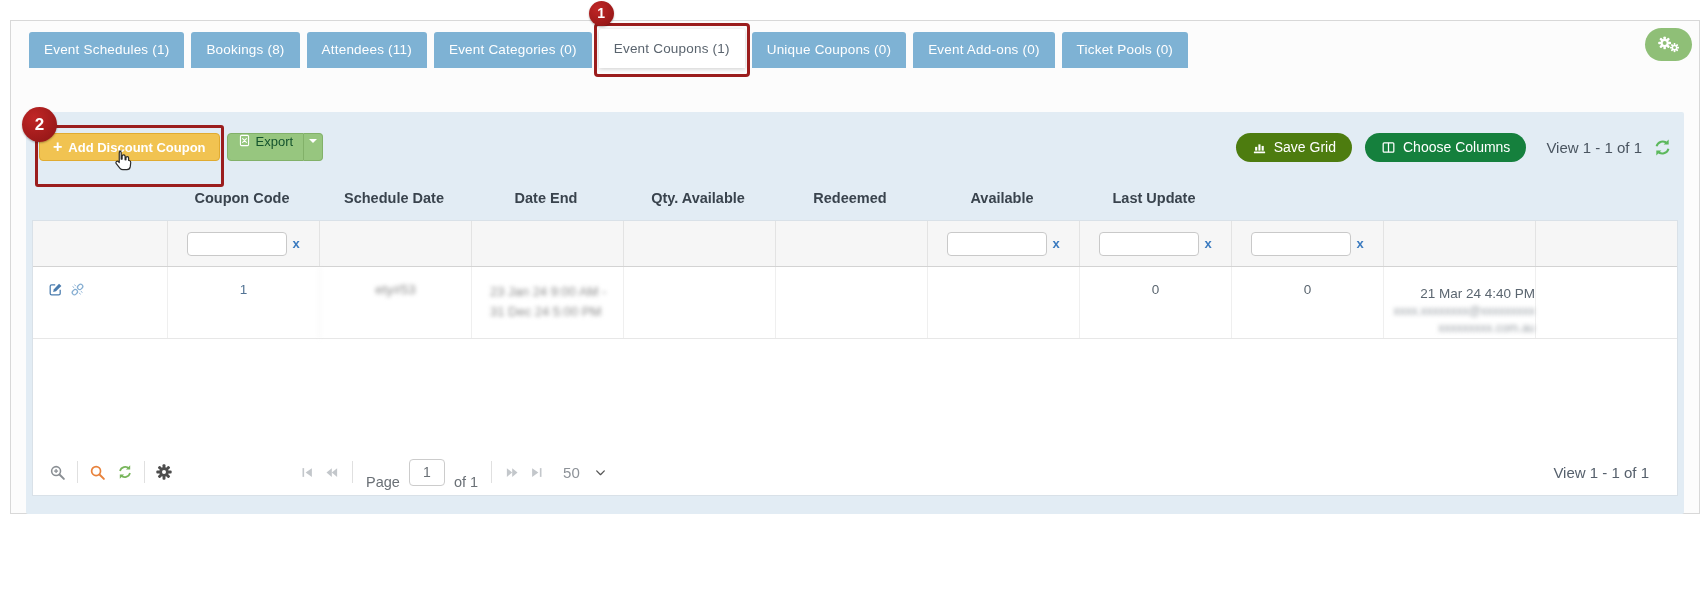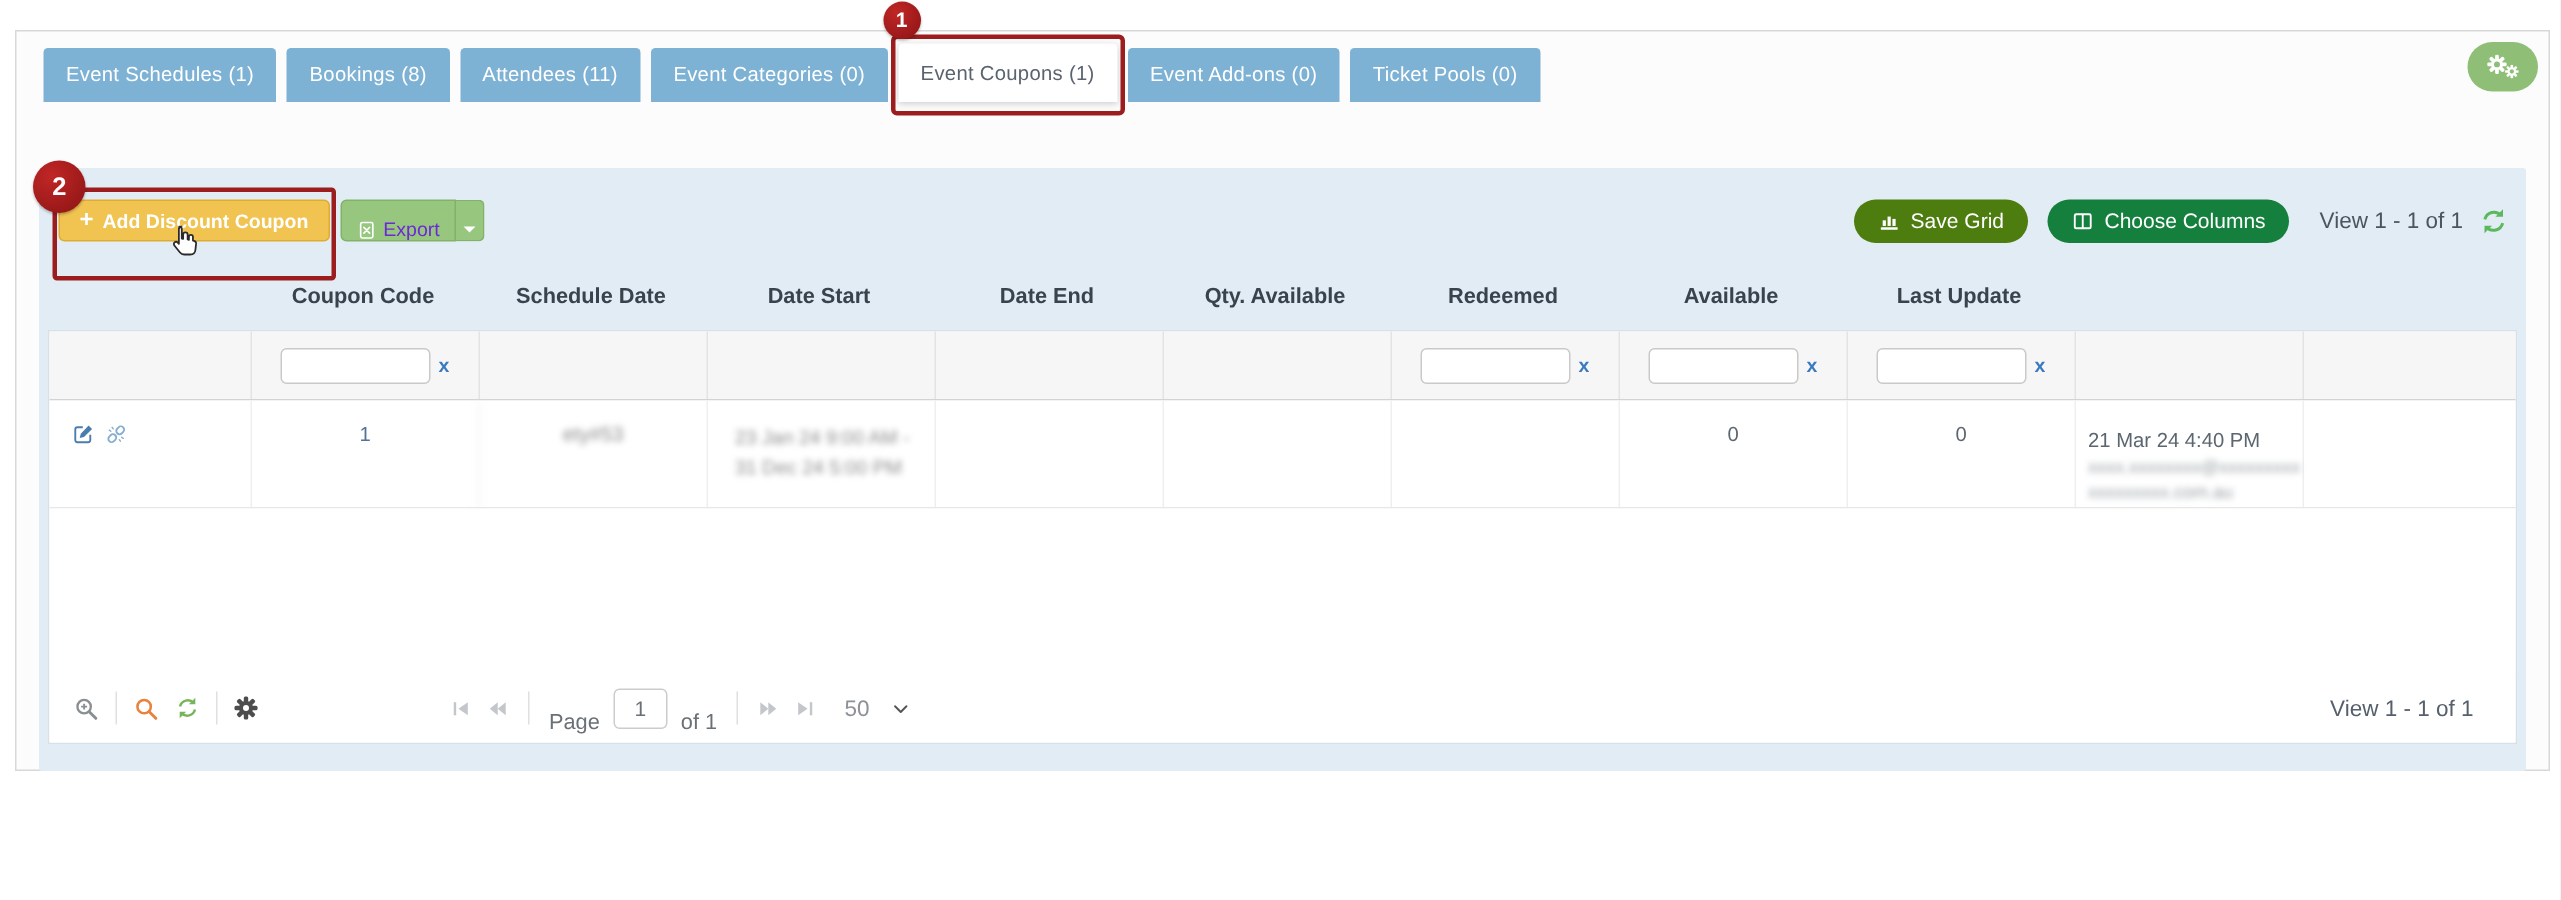--- a/index.html
+++ b/index.html
@@ -42,22 +42,22 @@
   .btn-add {
     position: relative; z-index: 3;
     background: #f1c351; border: 1px solid #e0ab31; color: #fff; font-weight: bold;
     font-size: 13px; height: 28px; padding: 0 13px; border-radius: 4px;
     display: flex; align-items: center; gap: 6px; cursor: pointer;
     font-family: "Liberation Sans", sans-serif;
   }
   .btn-add .plus { font-size: 16px; font-weight: bold; margin-top: -1px; }
   .export-group { display: flex; }
   .btn-export, .btn-export-caret {
-    background: #97c67f; border: 1px solid #82b169; color: #6d28d9; height: 28px;
-    display: flex; align-items: flex-end; cursor: pointer; font-size: 13px;
+    background: #97c67f; border: 1px solid #82b169; color: #14532d; height: 28px;
+    display: flex; align-items: flex-start; cursor: pointer; font-size: 13px;
     font-family: "Liberation Sans", sans-serif;
   }
   .btn-export { gap: 5px; padding: 0 10px; border-radius: 4px 0 0 4px; }
   .btn-export-caret { width: 19px; border-left: none; border-radius: 0 4px 4px 0; justify-content: center; }
   .caret-down { width: 0; height: 0; border: 4.5px solid transparent; border-top-color: #fff; margin-top: 4px; }
   .pill {
     height: 29px; border: none; border-radius: 15px; color: #fff; font-size: 14px;
     display: flex; align-items: center; gap: 7px; padding: 0 16px; cursor: pointer;
     font-family: "Liberation Sans", sans-serif; margin-left: 13px;
   }
@@ -88,21 +88,21 @@
   }
   .fx { color: #3a7abf; font-weight: bold; font-size: 13px; margin-left: 5px; cursor: pointer; }
   .trow { display: flex; min-height: 72px; border-bottom: 1px solid #e7e7e7; background: #fff; flex: none; }
   .td {
     display: flex; align-items: flex-start; justify-content: center;
     padding-top: 15px; font-size: 13.5px; color: #5b6670;
   }
   .td + .td { border-left: 1px solid #efefef; }
   .td.icons-cell { justify-content: flex-start; padding-left: 15px; gap: 7px; }
   .td.left { justify-content: flex-start; text-align: left; padding-left: 10px; }
-  .td.col-lastupdate { flex-direction: column; align-items: flex-start; padding-left: 8px; gap: 3px; }
+  .td.col-lastupdate { flex-direction: column; align-items: flex-end; padding-left: 8px; gap: 3px; }
   .id-val { color: #527394; }
   .blurred { filter: blur(2.3px); color: #8d8d8d; user-select: none; }
   .sched-text { line-height: 1.55; font-size: 13px; padding: 0 8px; text-align: left; }
   .email-line { font-size: 12px; color: #9aa0a6; }
   .spacer { flex: 1 1 auto; background: #fff; }
   
   .tfoot {
     height: 46px; display: flex; align-items: center; padding: 0 16px;
     color: #6a7076; flex: none; background: #fff;
   }
@@ -191,20 +191,21 @@
   <div class="tabbar">
     <div class="tab">Event Schedules (1)</div>
     <div class="tab">Bookings (8)</div>
     <div class="tab">Attendees (11)</div>
     <div class="tab">Event Categories (0)</div>
     <div class="tab active">
       <span>Event Coupons (1)</span>
       <div class="anno-rect"></div>
       <div class="anno-circle c1">1</div>
     </div>
+    <div class="tab">Unique Coupons (0)</div>
     <div class="tab">Event Add-ons (0)</div>
     <div class="tab">Ticket Pools (0)</div>
   </div>
 
   <button class="gear-btn">
     <svg viewBox="0 0 30 24" width="24" height="19">
       <use href="#sym-gear" width="17" height="17" x="1" y="1.5" fill="#fff"></use>
       <circle cx="9.5" cy="10" r="2.5" fill="#8fbf77"></circle>
       <use href="#sym-gear" width="12" height="12" x="16" y="10" fill="#fff"></use>
       <circle cx="22" cy="16" r="1.8" fill="#8fbf77"></circle>
@@ -262,21 +263,20 @@
               <use href="#sym-refresh" width="24" height="24"></use>
             </svg>
         </span>
       </div>
     </div>
 
     <div class="thead">
       <div class="th c-icons"></div>
       <div class="th c-std">Coupon Code</div>
       <div class="th c-std">Schedule Date</div>
-      <div class="th c-std">Date Start</div>
       <div class="th c-std">Date End</div>
       <div class="th c-std">Qty. Available</div>
       <div class="th c-std">Redeemed</div>
       <div class="th c-std">Available</div>
       <div class="th c-std">Last Update</div>
       <div class="th c-fill"></div>
     </div>
 
     <div class="tbody-block">
 

